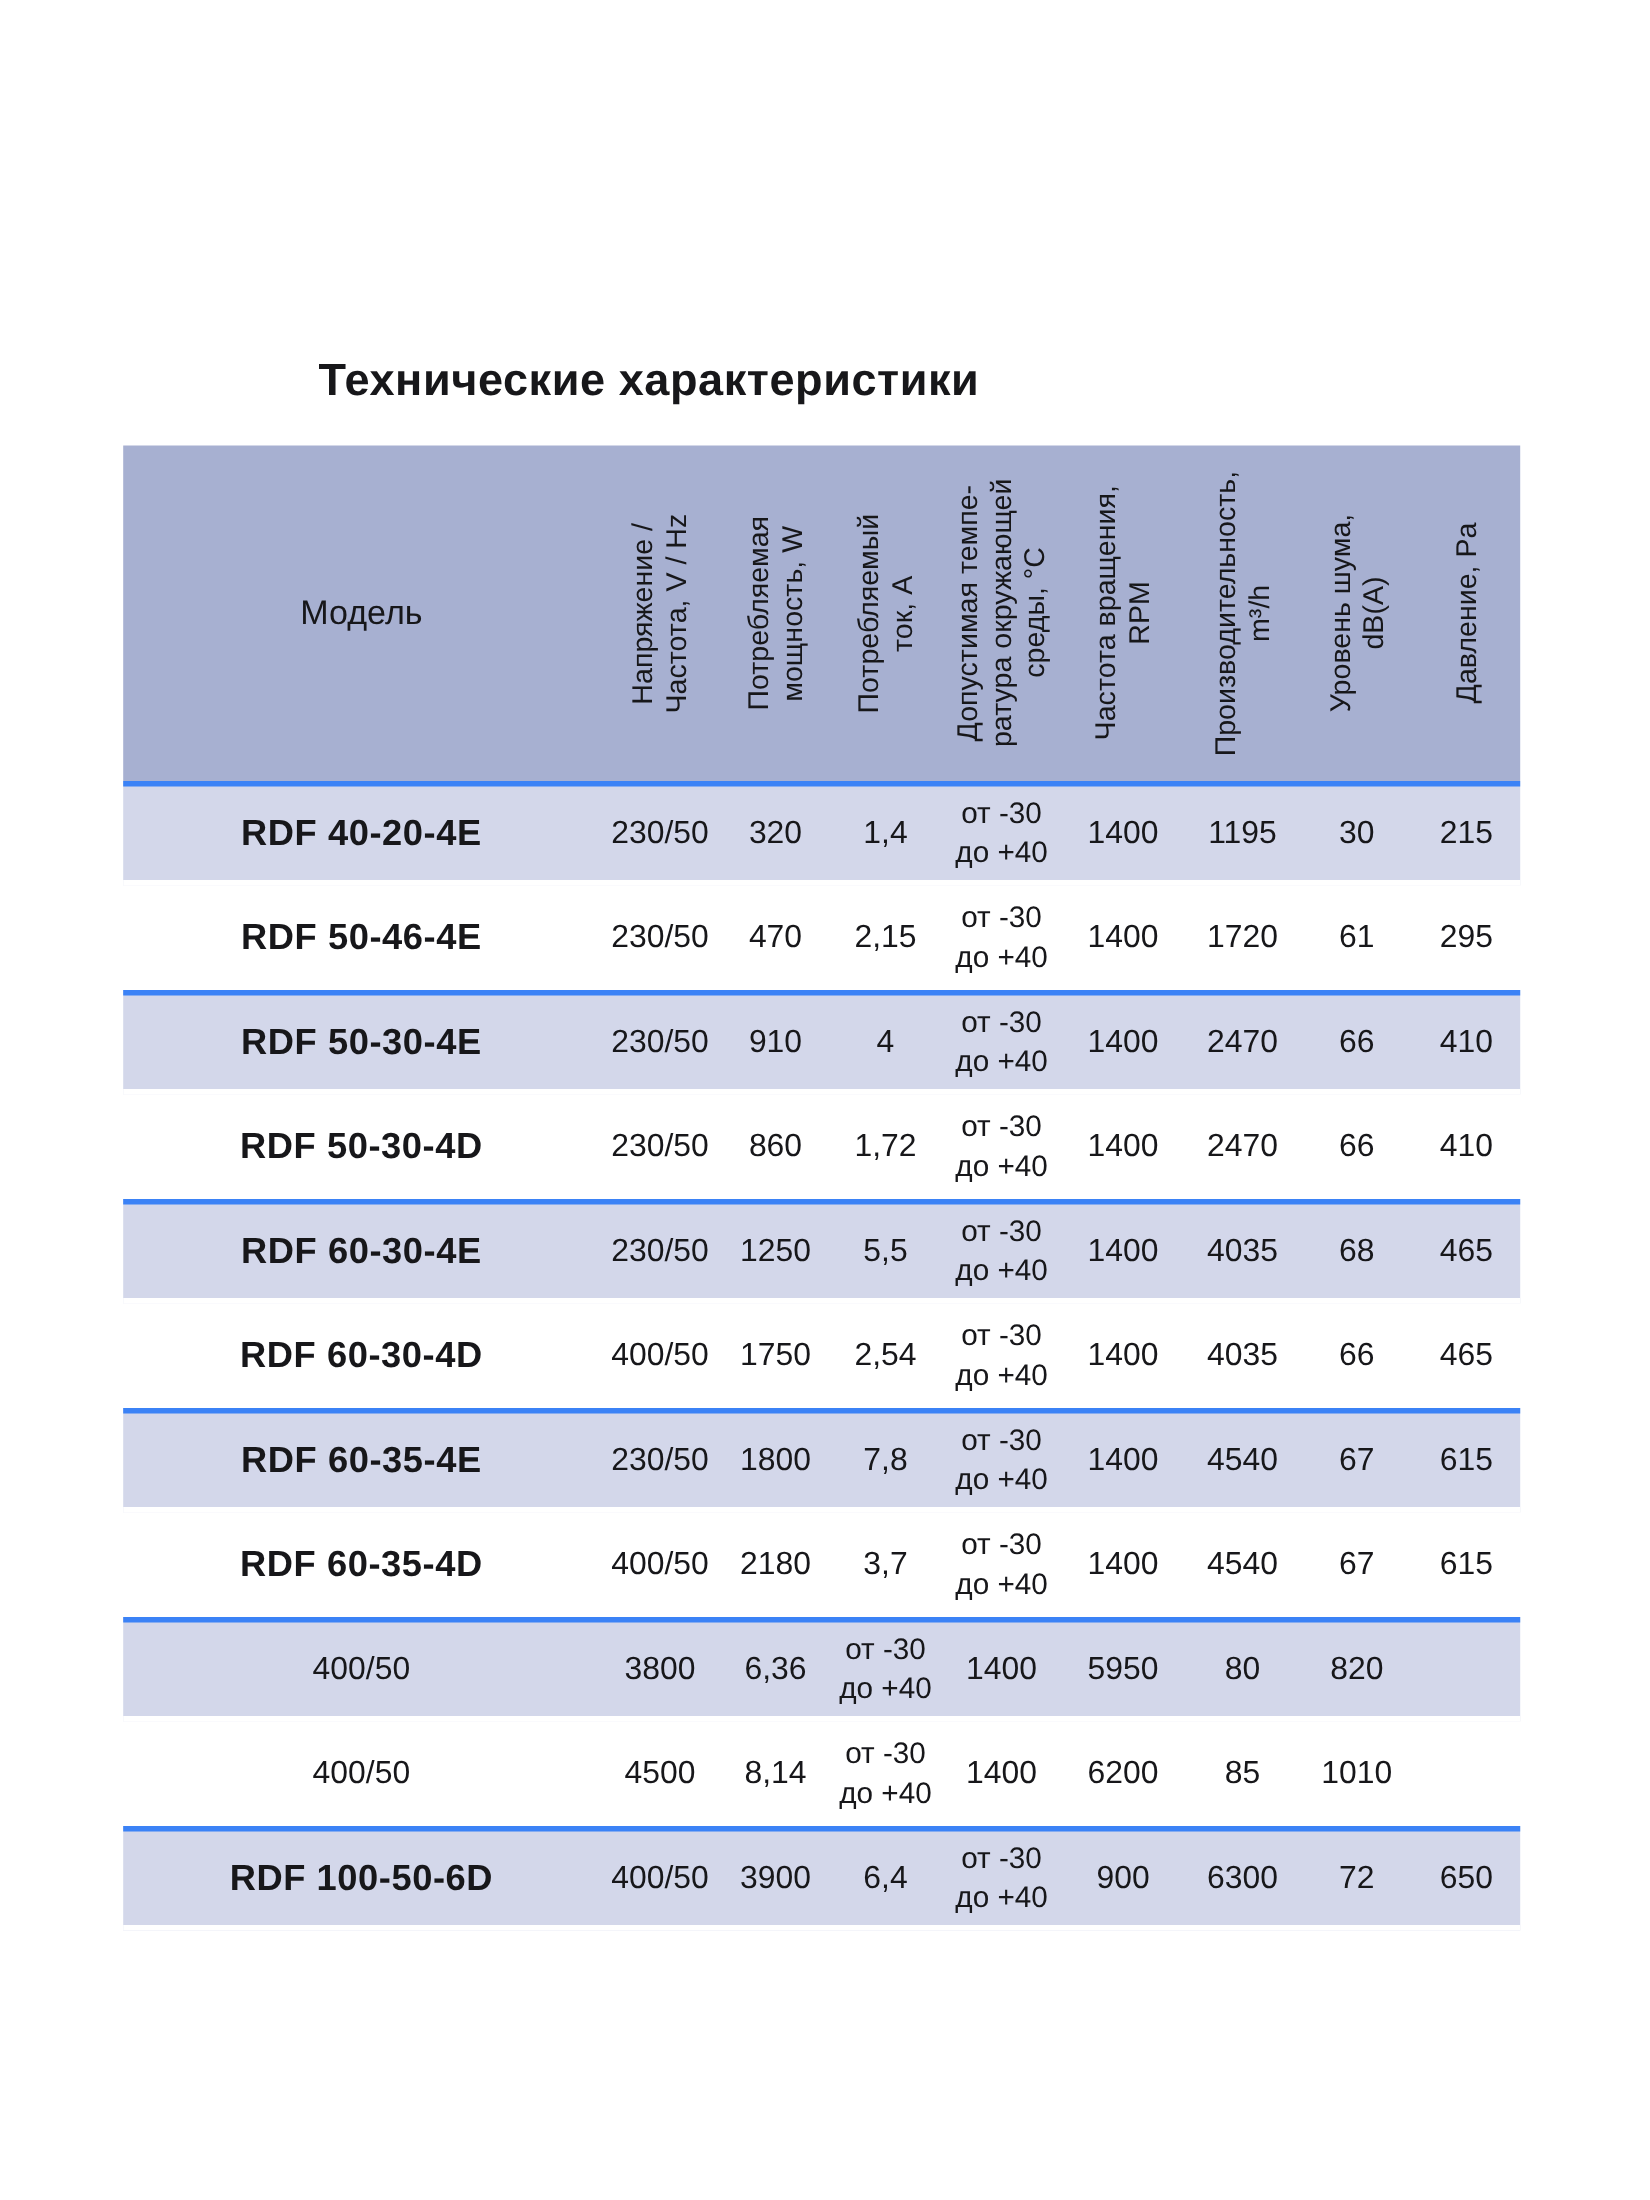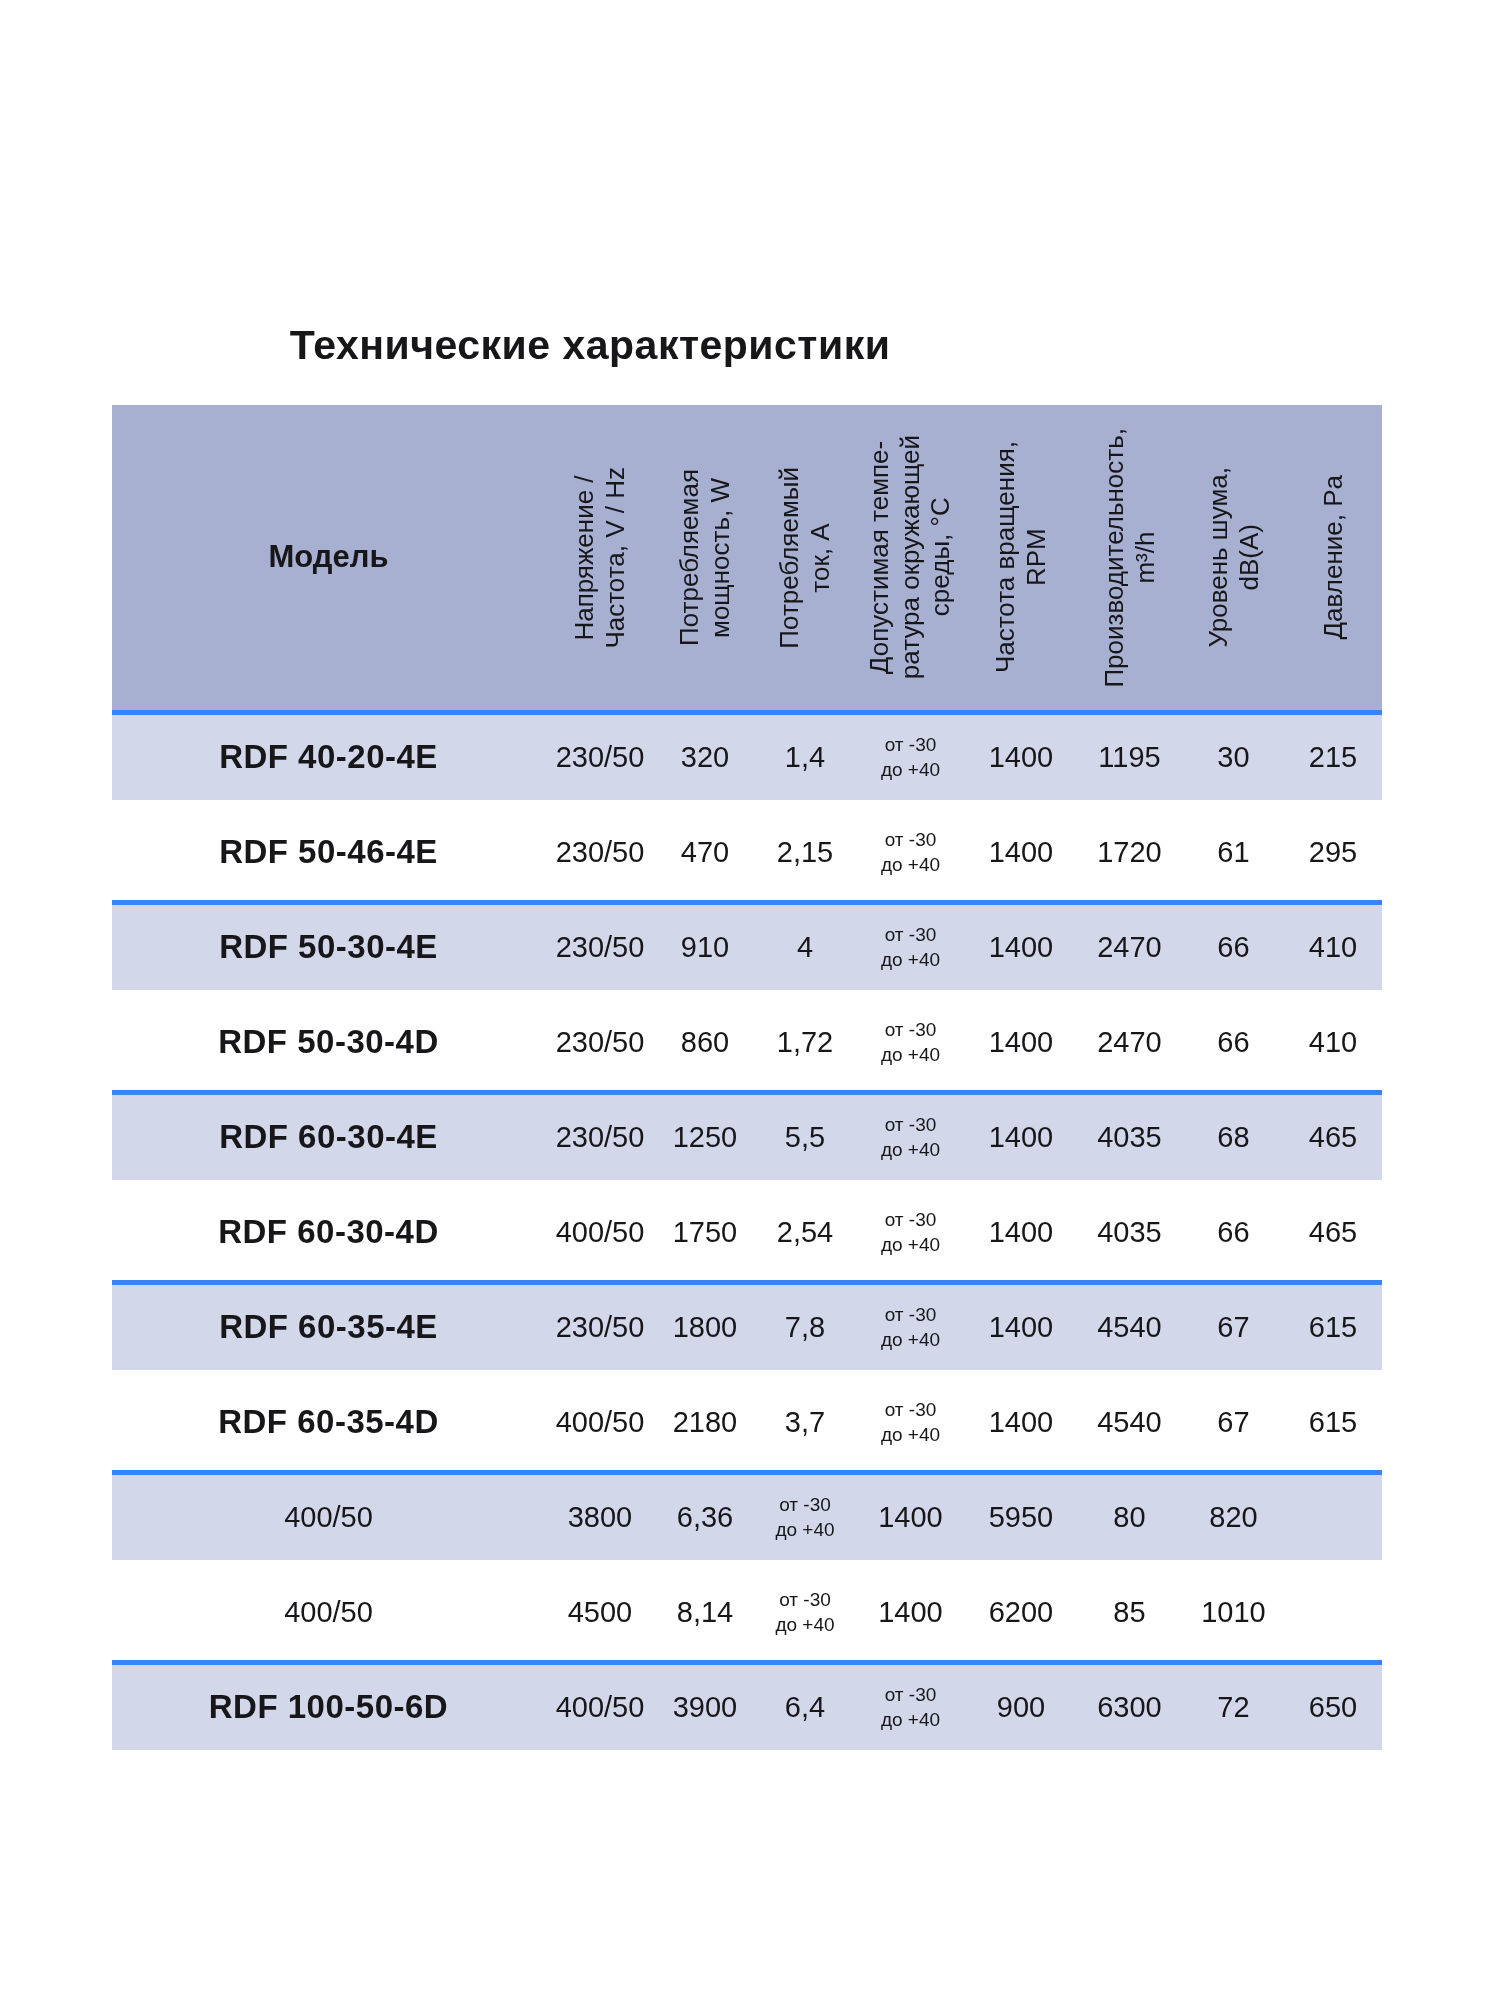--- a/index.html
+++ b/index.html
@@ -57,25 +57,25 @@
     font-size:29px;
     line-height:1.3;
     white-space:pre-line;
     padding:0 4px;
   }
   .cell.model{
     font-size:33px;
     font-weight:700;
     letter-spacing:0.5px;
   }
-  .cell.temp{font-size:19px;}
+  .cell.temp{font-size:27px;}
   .row.header .cell{height:305px;}
   .row.header .cell.model-header{
     font-size:31px;
-    font-weight:700;
+    font-weight:400;
   }
   .rotated-label{
     writing-mode:vertical-rl;
     transform:rotate(180deg);
     font-size:26px;
     font-weight:400;
     line-height:1.18;
     white-space:pre-line;
     text-align:center;
     max-height:290px;

